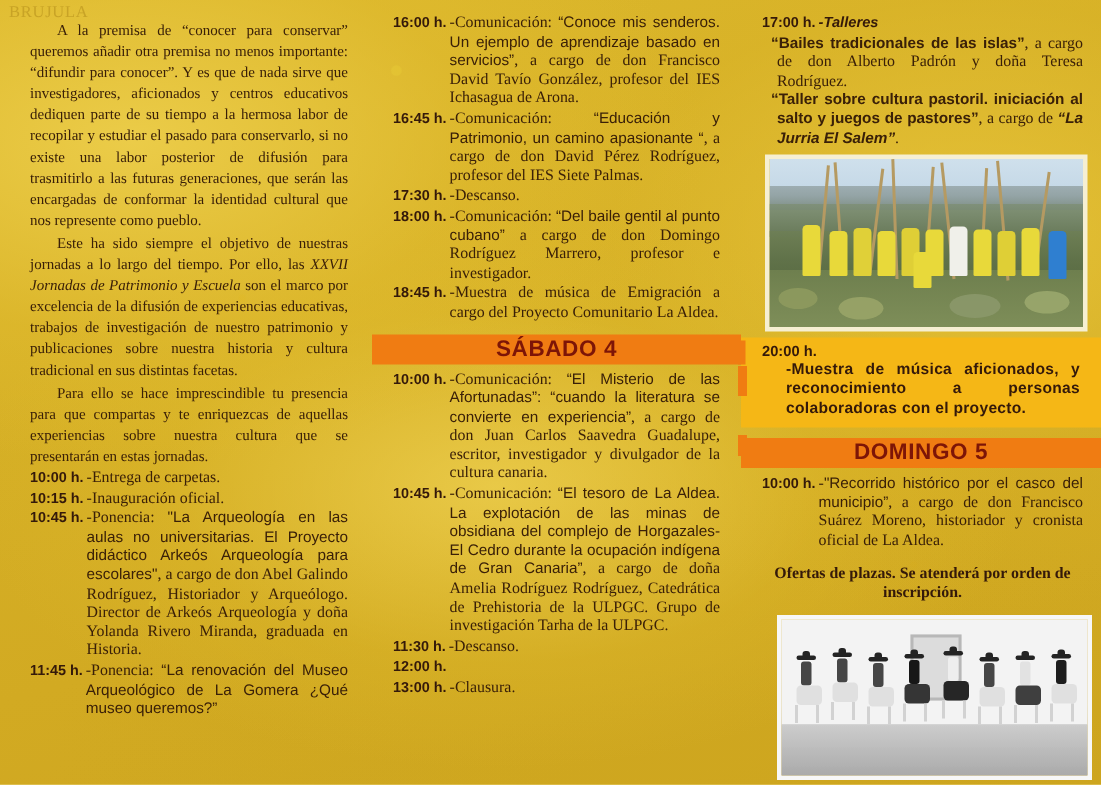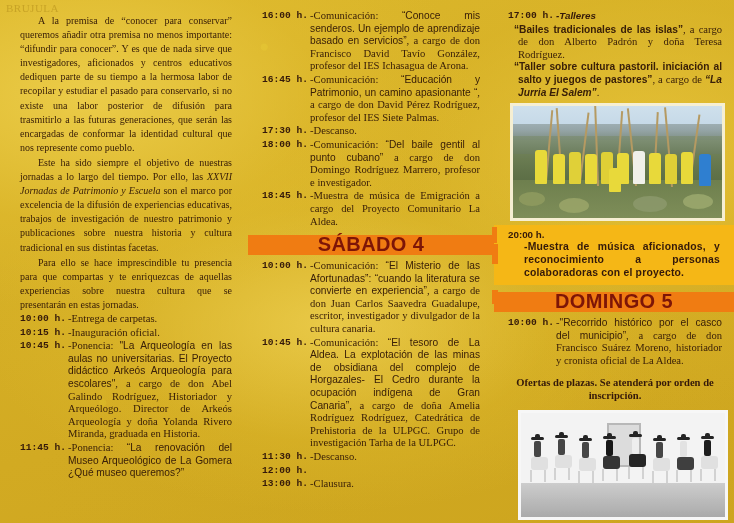--- a/index.html
+++ b/index.html
@@ -80,21 +80,21 @@
     margin: 0 0 1px 0;
   }
   .prose .ital { font-style: italic; }
 
   
   .day-bar {
     background: #f07c12;
     color: #7d1507;
     font-family: "Liberation Sans", sans-serif;
     font-weight: bold;
-    font-size: 20px;
+    font-size: 15px;
     letter-spacing: 0.4px;
     text-align: center;
     padding: 2px 0 3px 0;
     margin: 7px 0 5px 0;
     line-height: 15px;
   }
   #col-left  .day-bar { margin-left: -20px; margin-right: -16px; }
   #col-mid   .day-bar { margin-left: -14px; margin-right: -14px; }
   #col-right .day-bar { margin-left: -14px; margin-right: -12px; }
 
@@ -104,21 +104,21 @@
     display: flex;
     align-items: flex-start;
     color: #3a2008;
     font-family: "Liberation Serif", serif;
     font-size: 10.6px;
     line-height: 12.6px;
     margin-bottom: 1px;
   }
   .row .time {
     flex: 0 0 auto;
-    font-family: Liberation Mono, monospace;
+    font-family: Liberation Sans, sans-serif;
     font-weight: bold;
     font-size: 9.6px;
     line-height: 12.6px;
     white-space: nowrap;
     padding-right: 2px;
     color: #34190a;
   }
   .row .desc {
     flex: 1 1 auto;
     text-align: justify;

